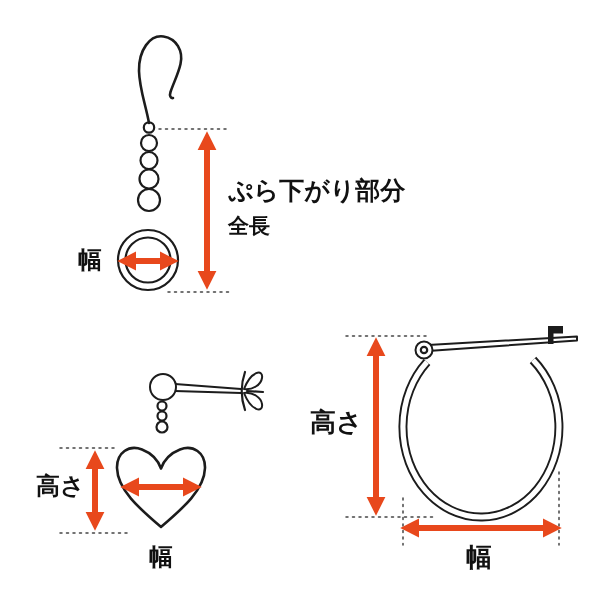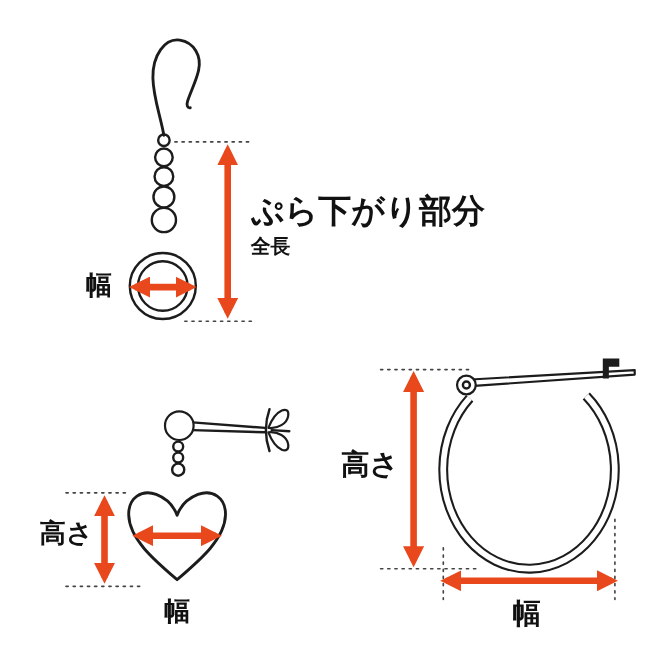--- a/index.html
+++ b/index.html
@@ -25,22 +25,22 @@
   .measure-arrow{stroke:var(--arrow-color);stroke-width:6;fill:none;}
   .dotted{stroke:#444444;stroke-width:1.5;stroke-dasharray:2 4.5;fill:none;stroke-linecap:round;}
   .lbl{
     position:absolute;
     color:#111111;
     font-weight:700;
     font-family:"Liberation Sans",sans-serif;
     white-space:nowrap;
     line-height:1.15;
   }
-  .lbl-dangle1{left:228px;top:176px;font-size:30px;}
-  .lbl-dangle2{left:228px;top:214px;font-size:18px;}
+  .lbl-dangle1{left:228px;top:176px;font-size:25px;}
+  .lbl-dangle2{left:228px;top:214px;font-size:21px;}
   .lbl-ring-width{left:78px;top:246px;font-size:24px;}
   .lbl-heart-height{left:36px;top:472px;font-size:24px;}
   .lbl-heart-width{left:149px;top:543px;font-size:24px;}
   .lbl-hoop-height{left:310px;top:408px;font-size:26px;}
   .lbl-hoop-width{left:466px;top:543px;font-size:26px;}
 </style>
 </head>
 <body>
 
 <div id="stage">

